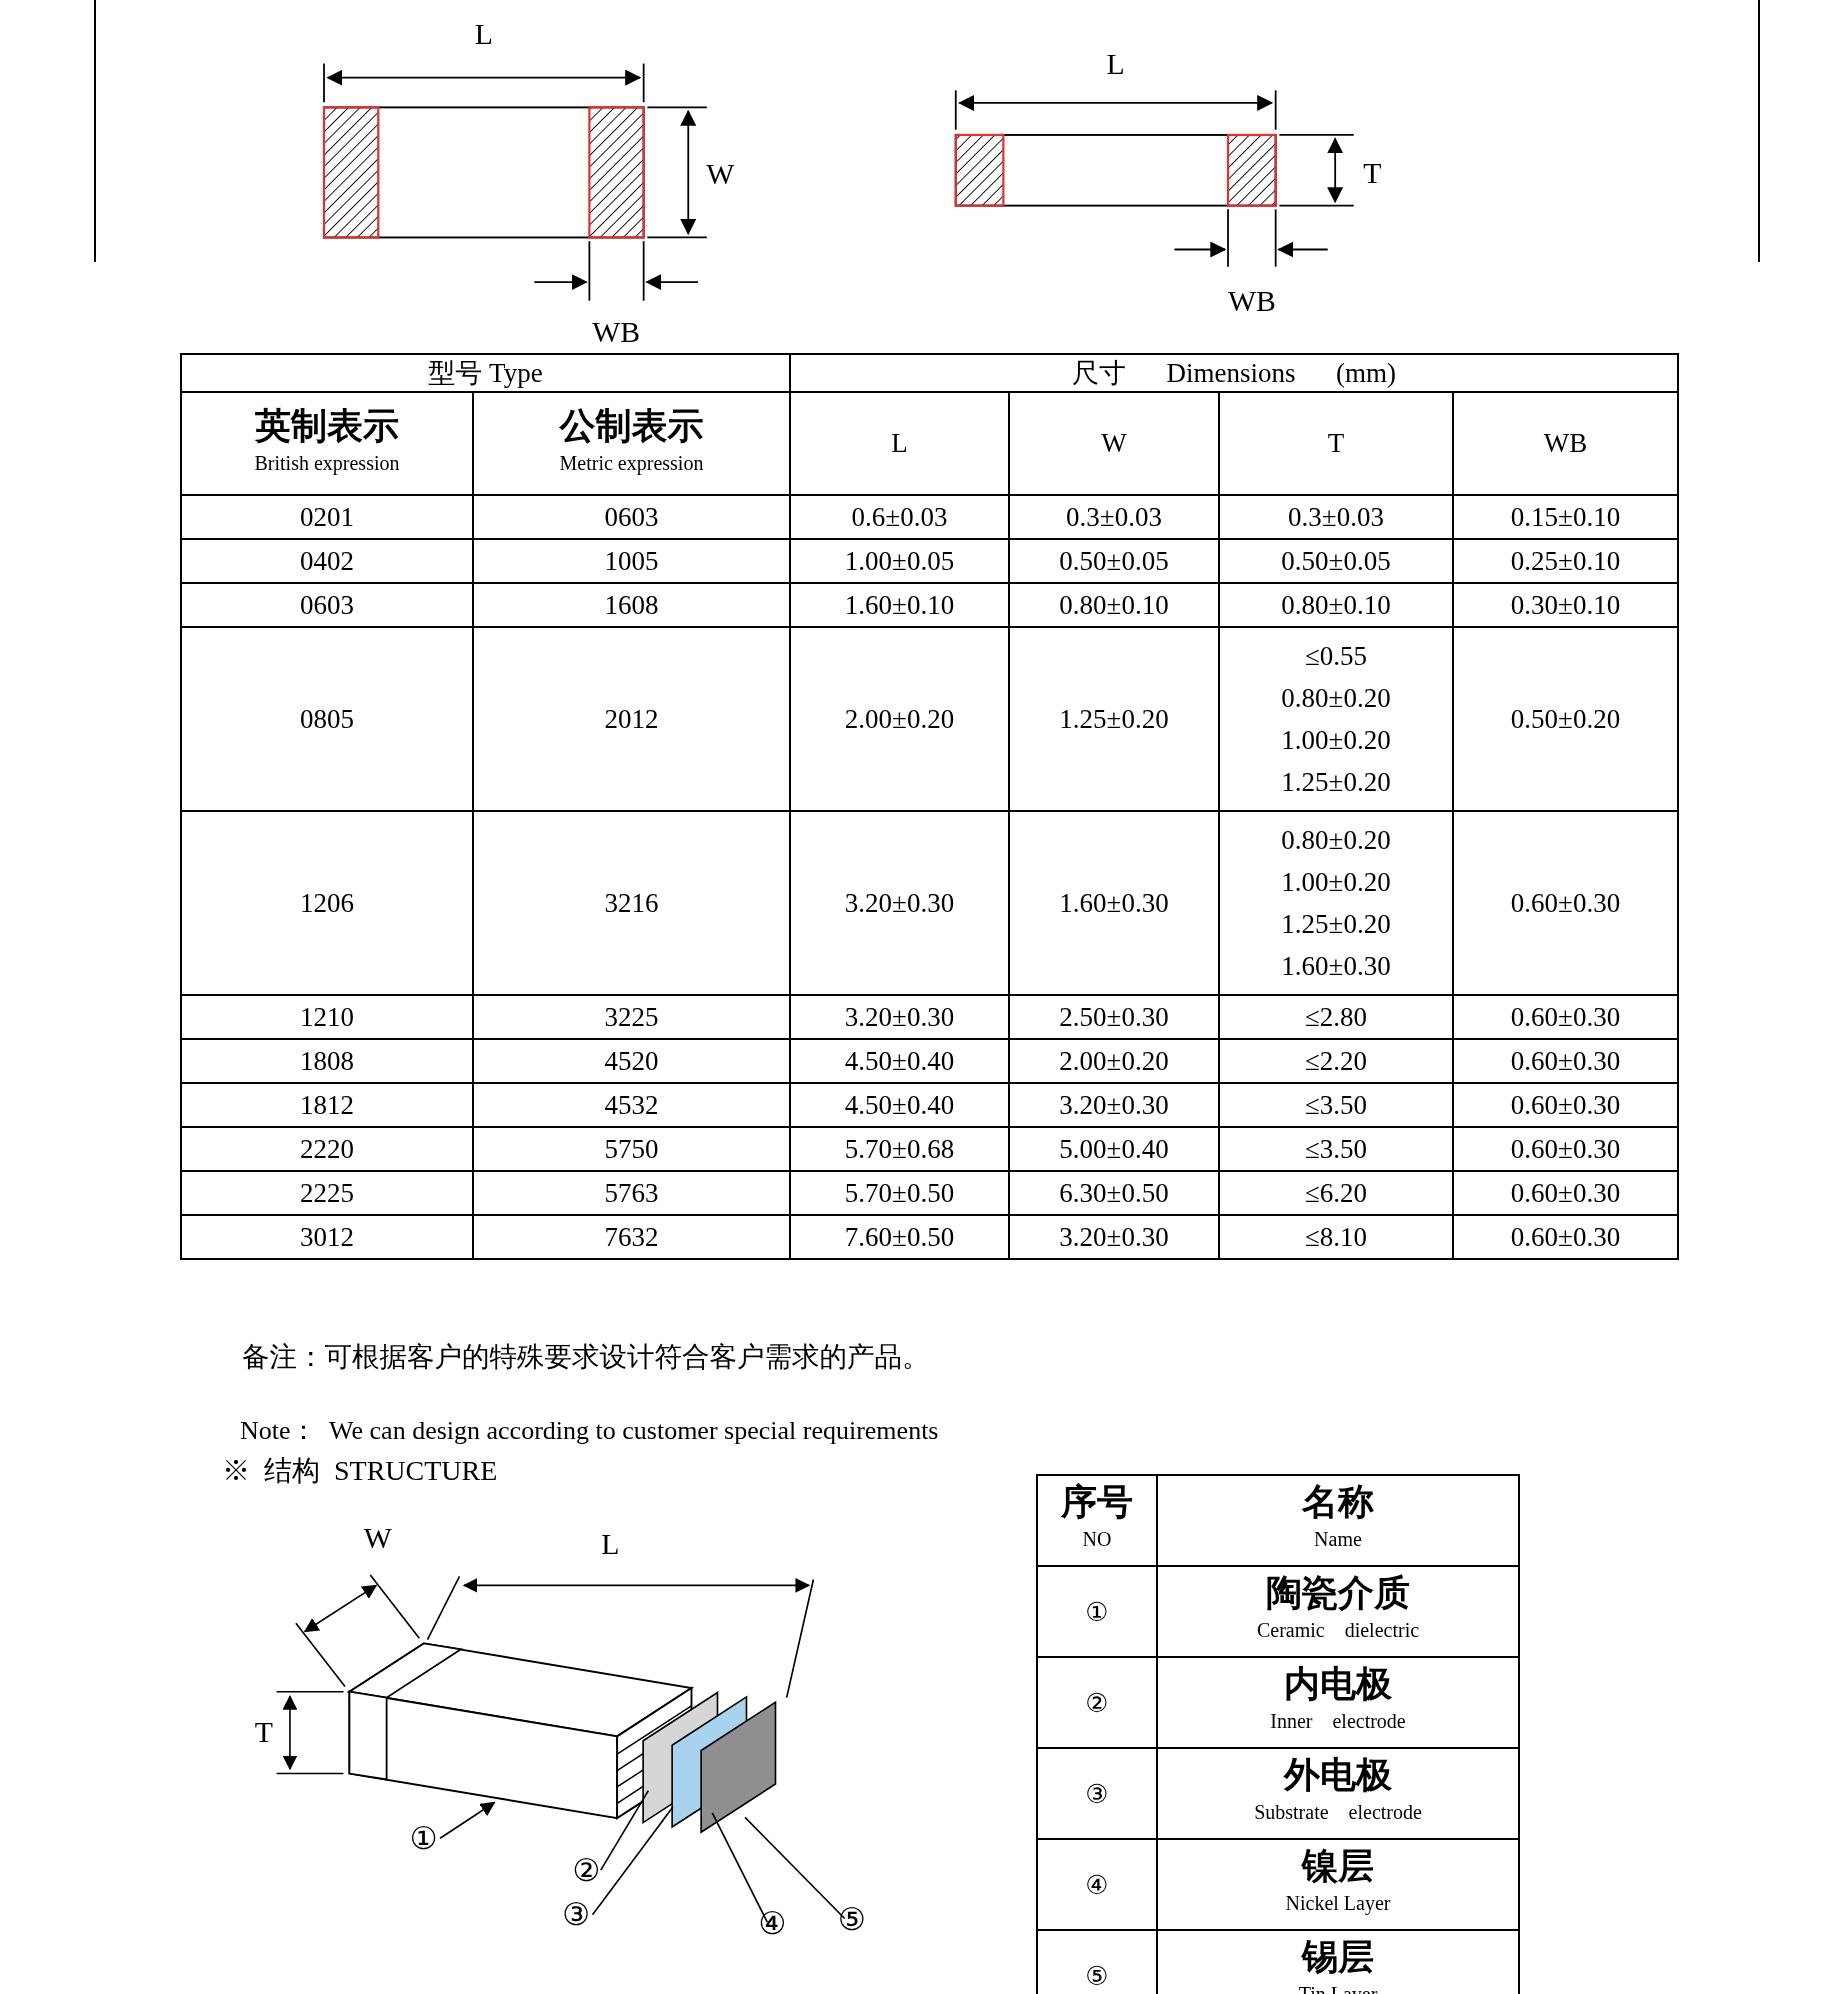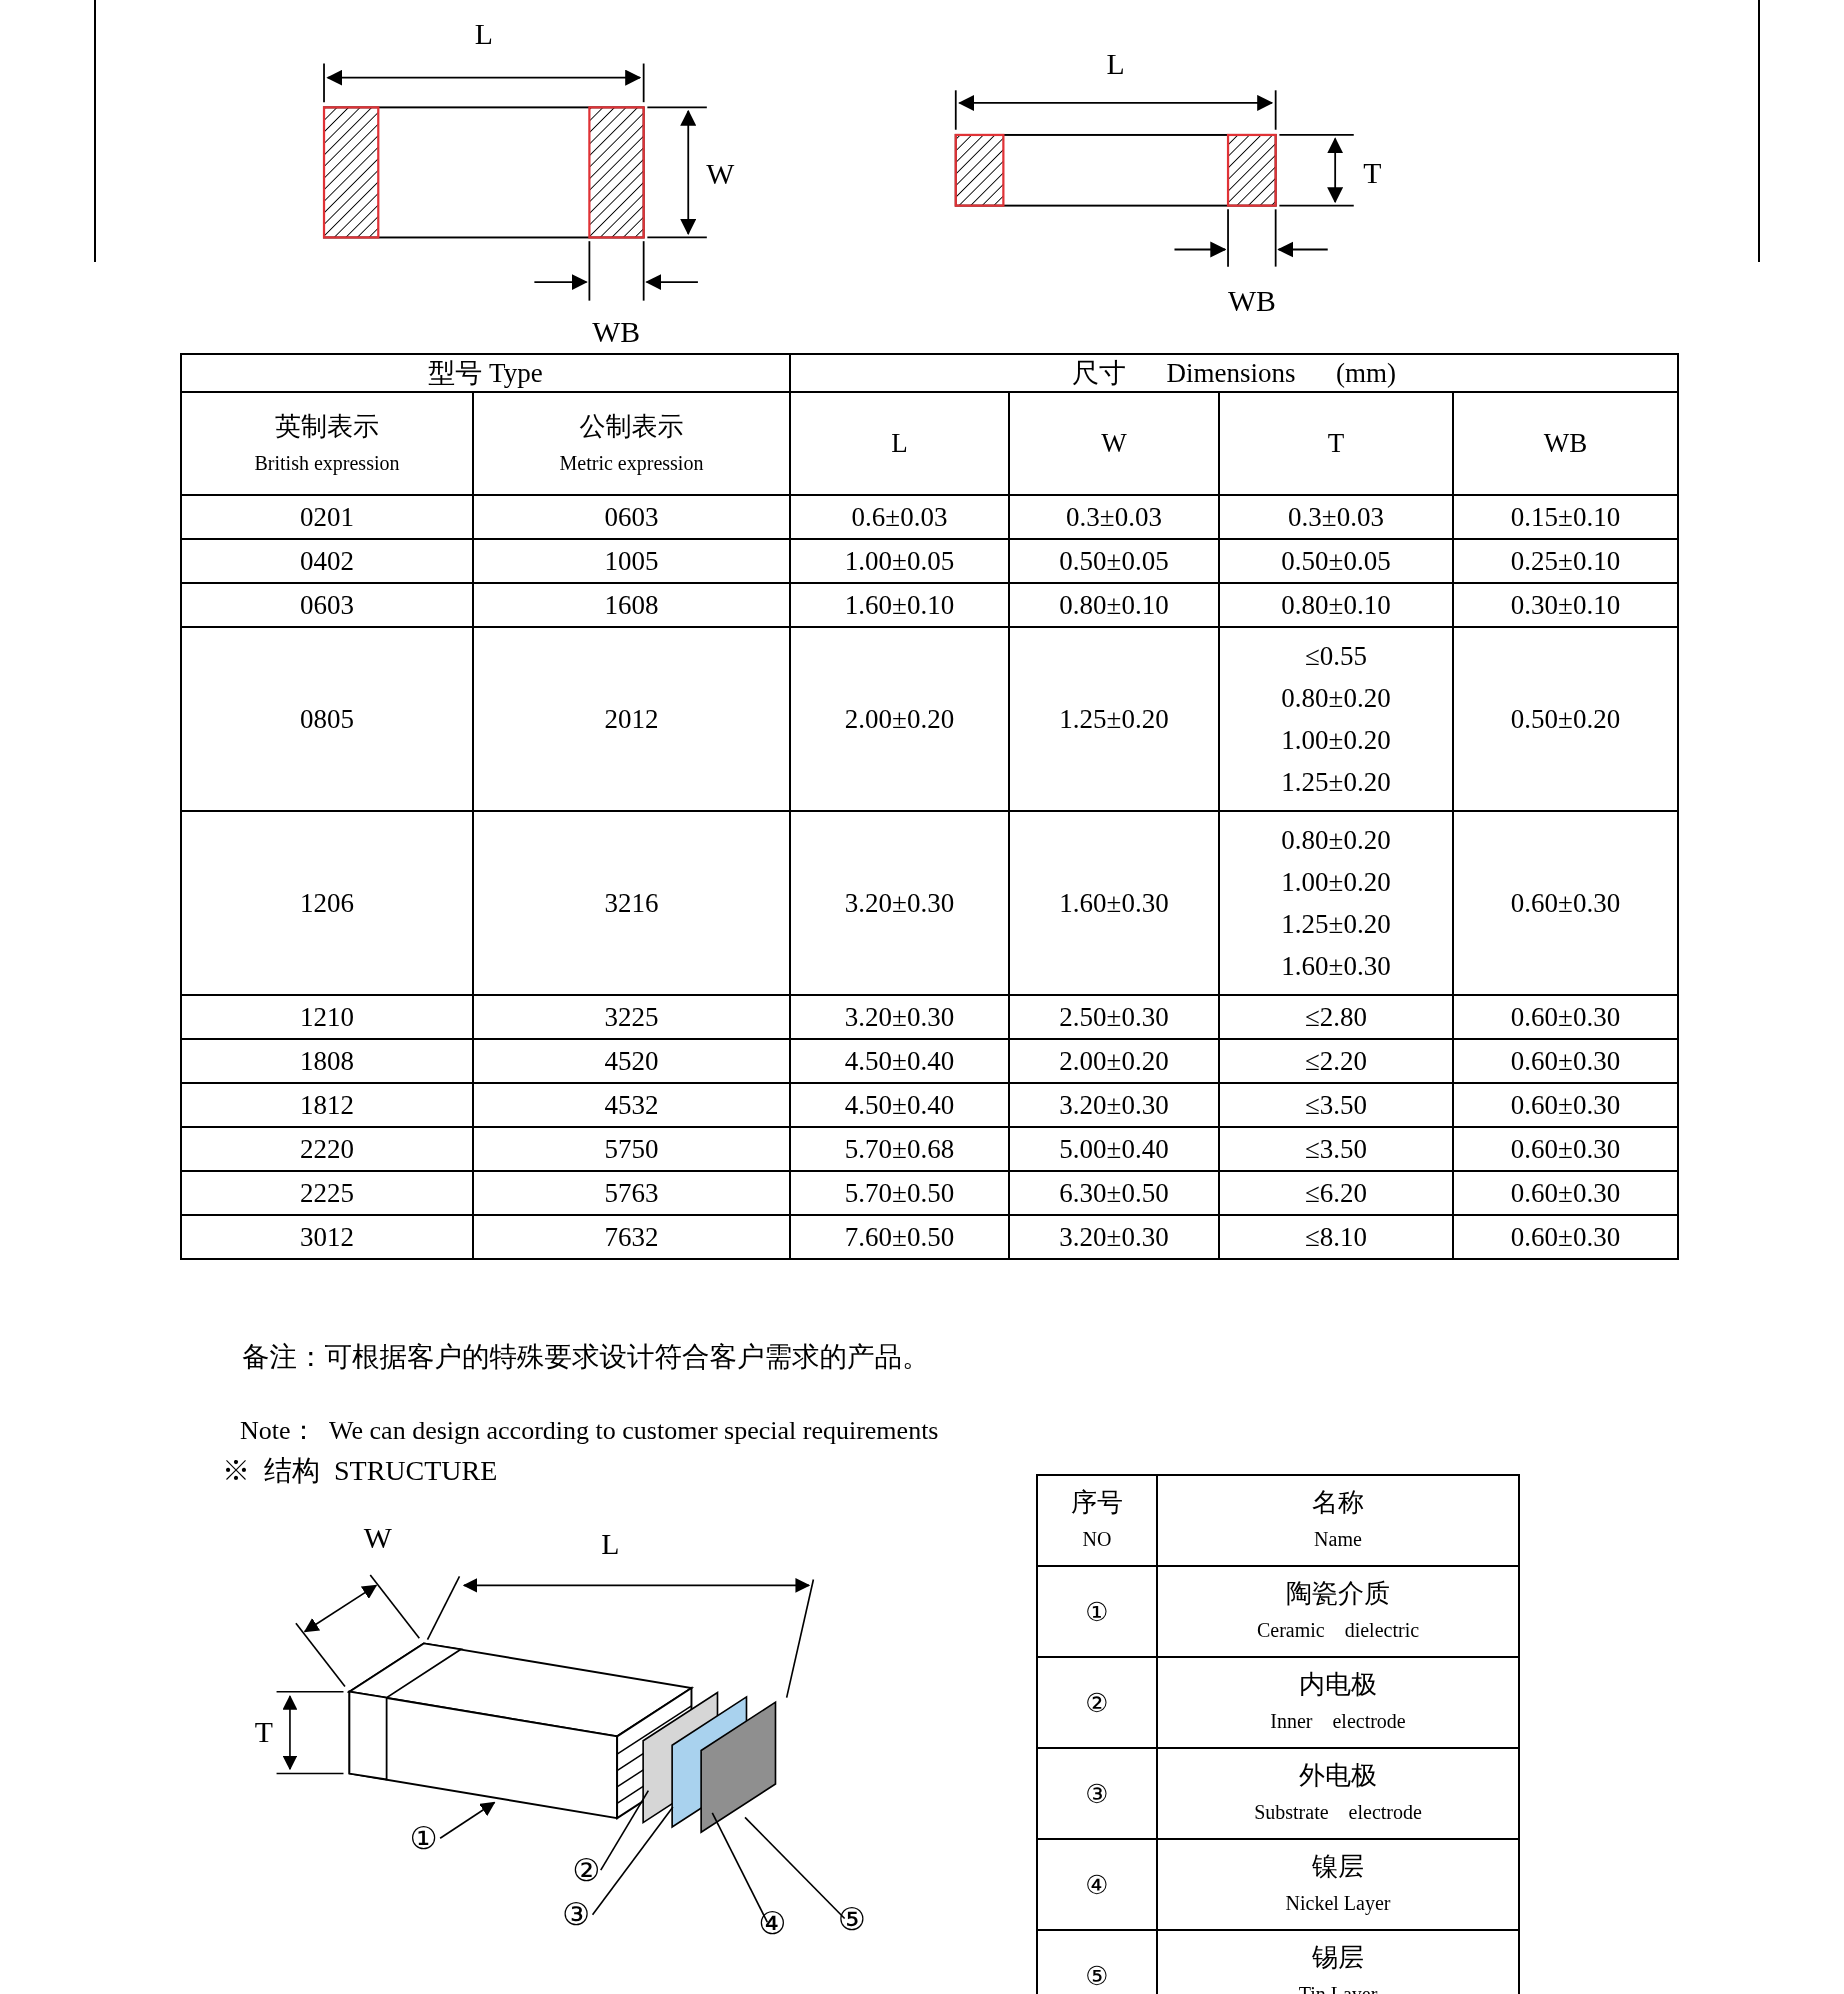--- a/index.html
+++ b/index.html
@@ -15,21 +15,21 @@
   #dim-table{left:180px;top:353px;border-radius:28px;}
   table{border-collapse:collapse;}
   #dim-table table{table-layout:fixed;width:1497px;}
   #dim-table th,#dim-table td{border:2.2px solid #000;text-align:center;vertical-align:middle;
        font-size:27px;font-weight:normal;padding:0;}
   tr.hdr1{height:37px;}
   tr.hdr2{height:103px;}
   #dim-table tbody tr{height:36px;}
   #dim-table tbody tr.tall{height:184px;}
   #dim-table tbody td div{line-height:42px;}
-  .cnline{font-size:26px;line-height:39px;}
+  .cnline{font-size:36px;line-height:39px;font-weight:bold;}
   .enline{font-size:20px;line-height:34px;}
   .pre{white-space:pre;}
   
   #note-cn{left:242px;top:1339px;font-size:27.5px;}
   #note-en{left:240px;top:1385px;font-size:26px;white-space:pre;margin-top:28px;}
   
   #structure-heading{left:222px;top:1452px;font-size:28px;white-space:pre;text-align:center;}
   #structure-table{left:1036px;top:1438px;}
   #structure-table table{table-layout:fixed;width:484px;margin-top:36px;}
   #structure-table th,#structure-table td{border:2.2px solid #000;text-align:center;

